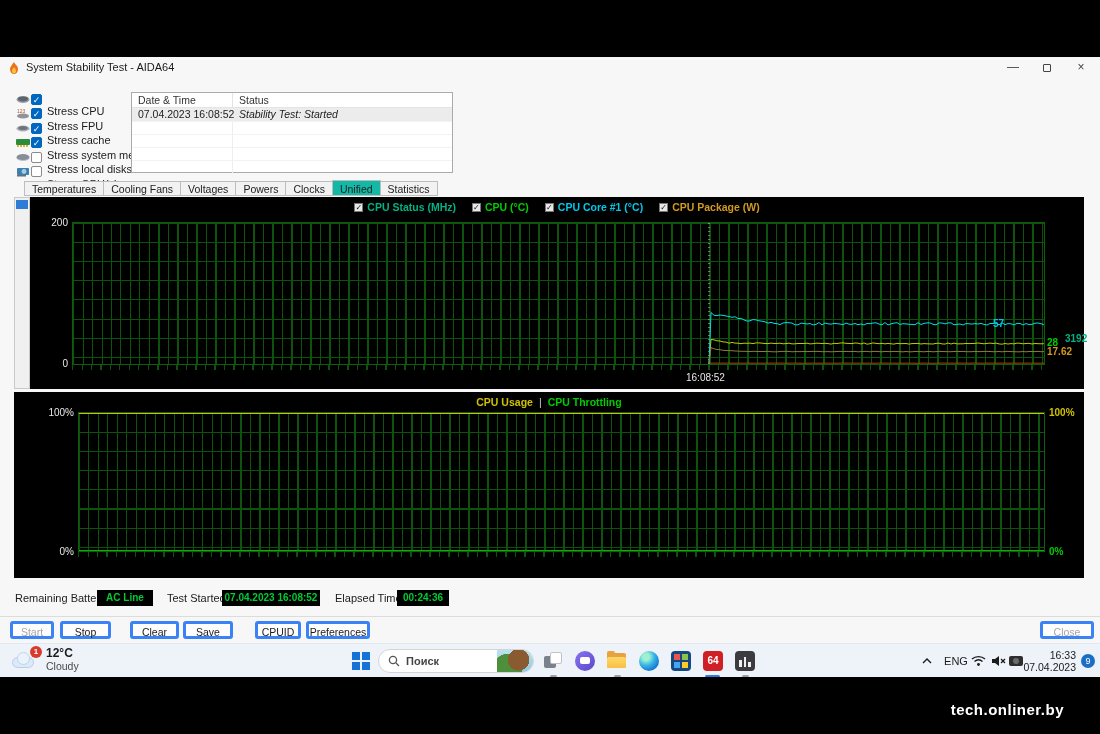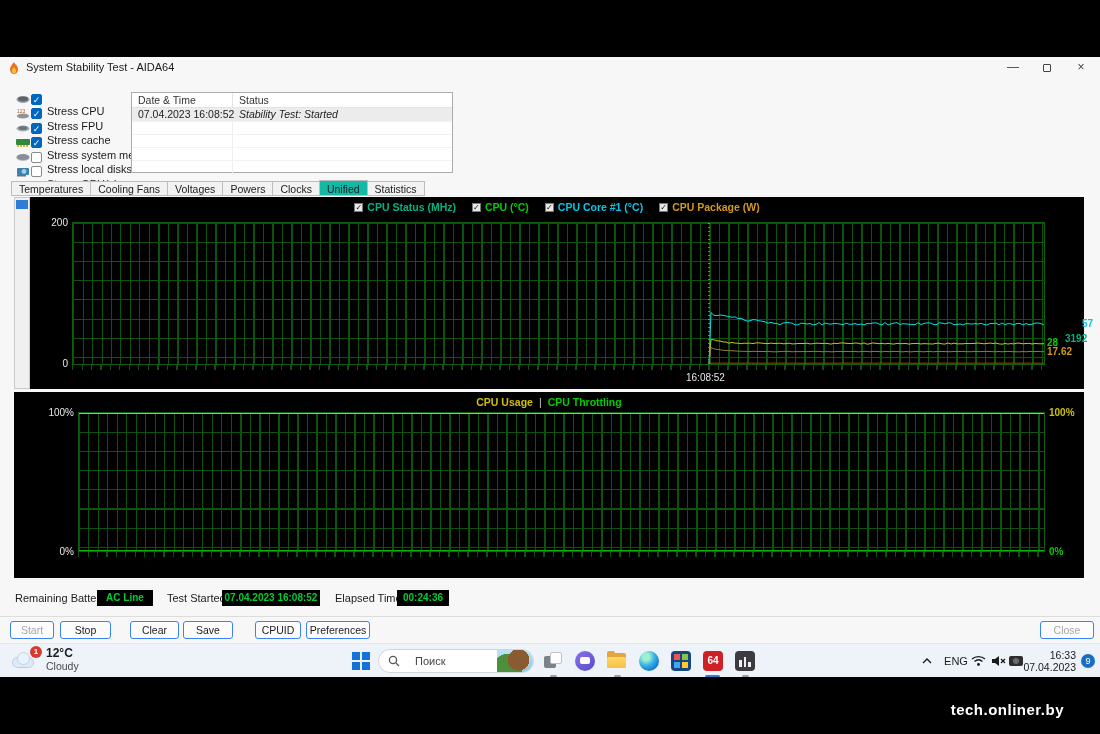--- a/index.html
+++ b/index.html
@@ -34,21 +34,21 @@
   .lt-head { display:flex; height:15px; border-bottom:1px solid #e4e4e4; }
   .lt-h1 { width:101px; border-right:1px solid #e4e4e4; padding:1px 0 0 6px; font-size:10.5px; color:#333; }
   .lt-h2 { flex:1; padding:1px 0 0 6px; font-size:10.5px; color:#333; }
   .lt-row { display:flex; height:13px; }
   .lt-row.sel { background:#ececec; }
   .lt-c1 { width:101px; border-right:1px solid #eee; padding:0 0 0 6px; font-size:10.5px; color:#222; white-space:nowrap; }
   .lt-c2 { flex:1; padding:0 0 0 6px; font-size:10.5px; color:#222; white-space:nowrap;font-style:italic; }
   .lt-row.empty { border-top:1px solid #f2f2f2; }
 
   
-  .tabbar { position:absolute; left:11px; top:124px; display:flex; height:28px; }
+  .tabbar { position:absolute; left:24px; top:124px; display:flex; height:28px; }
   .tab { border:1px solid #bdbdbd; background:#f2f2f2; font-size:10.5px; color:#222;
          padding:1px 7px 0; margin-right:-1px; height:15px; }
   .tab.active { background:#14b8a6; height:16px; margin-top:-1px; padding-top:2px; position:relative; z-index:2; }
 
   
   .top-panel { position:absolute; left:14px; top:140px; width:1070px; height:192px; }
   .vscroll { position:absolute; left:0; top:0; width:16px; height:192px; background:#f0f0f0; border:1px solid #c9c9c9; }
   .vthumb { position:absolute; left:1px; top:2px; width:12px; height:9px; background:#2f7cd6; }
   .black-area { position:absolute; left:16px; top:0; width:1054px; height:192px; background:#000; }
 
@@ -84,21 +84,21 @@
 
   
   .status-bar { position:absolute; left:0; top:533px; width:1100px; height:18px; }
   .sb-label { position:absolute; font-size:11px; color:#1b1b1b; top:2px; }
   .sb-box { position:absolute; top:0; height:16px; background:#000; color:#00cc33; font-size:10px;
             font-weight:bold; text-align:center; line-height:16px; }
 
   .hsep { position:absolute; left:0; top:559px; width:1100px; height:1px; background:#dcdcdc; }
 
   
-  .btn { position:absolute; top:564px; height:18px; background:#fdfdfd; border:1px solid #3b82f6;
+  .btn { position:absolute; top:564px; height:18px; background:#fdfdfd; border:3px solid #3b82f6;
          border-radius:3px; font-size:10.5px; color:#1b1b1b; text-align:center; line-height:16px; }
   .btn.disabled { color:#a6a6a6; }
   .b-start{left:10px;width:44px;} .b-stop{left:60px;width:51px;} .b-clear{left:130px;width:49px;}
   .b-save{left:183px;width:50px;} .b-cpuid{left:255px;width:46px;} .b-pref{left:306px;width:64px;}
   .b-close{left:1040px;width:54px;}
 
   
   .taskbar { position:absolute; left:0; top:643px; width:1100px; height:34px; background:#eef3f9; border-top:1px solid #e3e8ee; }
   .weather { position:absolute; left:10px; top:3px; display:flex; align-items:center; gap:6px; }
   .cloud { position:relative; width:30px; height:22px; }
@@ -107,21 +107,21 @@
   .w-badge { position:absolute; right:-2px; top:-3px; width:12px; height:12px; border-radius:50%; background:#d83b2e;
              color:#fff; font-size:8px; line-height:12px; text-align:center; font-weight:bold; }
   .w-temp { font-size:12px; color:#1b1b1b; font-weight:bold; line-height:13px; }
   .w-cond { font-size:10.5px; color:#4a4a4a; line-height:12px; }
 
   .tb-icon { position:absolute; top:7px; width:20px; height:20px; }
   .start-logo { display:grid; grid-template-columns:8px 8px; grid-template-rows:8px 8px; gap:2px; padding:1px; }
   .start-logo div { background:#1572d6; }
   .search-pill { position:absolute; left:378px; top:5px; width:156px; height:24px; background:#fff;
                  border:1px solid #d4d4d4; border-radius:12px; display:flex; align-items:center; overflow:hidden; }
-  .search-txt { font-size:11px; color:#454545; margin-left:15px; flex:1; }
+  .search-txt { font-size:11px; color:#454545; margin-left:6px; flex:1;font-weight:bold; }
   .search-img { width:36px; height:24px; background:
       radial-gradient(circle at 60% 45%, #8a5a30 0 42%, transparent 43%),
       radial-gradient(circle at 30% 80%, #4d8f3a 0 45%, transparent 46%),
       linear-gradient(#bfe3ef,#8fc9e0); }
 
   .ind { position:absolute; top:31px; height:3px; border-radius:2px; }
   .ind.small { width:7px; background:#9aa0a6; }
   .ind.active { width:15px; background:#2f7cd6; }
 
   .tv-back { position:absolute; left:1px; top:5px; width:12px; height:12px; background:#79818c; border-radius:2px; }
@@ -318,21 +318,21 @@
               <polyline points="636.0,140.7 638.0,140.2 641.0,140.1 644.0,140.1 647.0,140.2 650.0,140.1 653.0,140.1 656.0,140.1 659.0,140.2 662.0,140.2 665.0,140.1 668.0,140.2 671.0,140.2 674.0,140.1 677.0,140.1 680.0,140.2 683.0,140.2 686.0,140.1 689.0,140.2 692.0,140.2 695.0,140.2 698.0,140.1 701.0,140.1 704.0,140.1 707.0,140.1 710.0,140.1 713.0,140.2 716.0,140.2 719.0,140.1 722.0,140.1 725.0,140.2 728.0,140.2 731.0,140.3 734.0,140.2 737.0,140.2 740.0,140.1 743.0,140.2 746.0,140.2 749.0,140.2 752.0,140.2 755.0,140.1 758.0,140.2 761.0,140.2 764.0,140.2 767.0,140.1 770.0,140.1 773.0,140.1 776.0,140.1 779.0,140.1 782.0,140.2 785.0,140.1 788.0,140.2 791.0,140.2 794.0,140.1 797.0,140.2 800.0,140.2 803.0,140.2 806.0,140.1 809.0,140.1 812.0,140.1 815.0,140.2 818.0,140.2 821.0,140.1 824.0,140.2 827.0,140.2 830.0,140.2 833.0,140.1 836.0,140.2 839.0,140.2 842.0,140.2 845.0,140.3 848.0,140.2 851.0,140.1 854.0,140.2 857.0,140.2 860.0,140.3 863.0,140.2 866.0,140.1 869.0,140.1 872.0,140.1 875.0,140.2 878.0,140.1 881.0,140.2 884.0,140.1 887.0,140.1 890.0,140.2 893.0,140.1 896.0,140.2 899.0,140.1 902.0,140.1 905.0,140.1 908.0,140.2 911.0,140.2 914.0,140.1 917.0,140.1 920.0,140.1 923.0,140.2 926.0,140.1 929.0,140.1 932.0,140.1 935.0,140.2 938.0,140.1 941.0,140.1 944.0,140.2 947.0,140.1 950.0,140.2 953.0,140.1 956.0,140.1 959.0,140.2 962.0,140.1 965.0,140.2 968.0,140.2 971.0,140.1" fill="none" stroke="#a04800" stroke-width="1"></polyline>
               <polyline points="636.0,140.7 638.0,116.5 641.0,116.8 644.0,117.8 647.0,118.0 650.0,118.9 653.0,119.1 656.0,120.2 659.0,119.4 662.0,120.1 665.0,120.2 668.0,120.7 671.0,120.2 674.0,120.3 677.0,120.1 680.0,120.6 683.0,119.9 686.0,119.9 689.0,120.2 692.0,120.5 695.0,120.6 698.0,120.1 701.0,120.5 704.0,120.4 707.0,120.2 710.0,120.8 713.0,120.6 716.0,120.2 719.0,120.9 722.0,120.8 725.0,120.5 728.0,120.5 731.0,120.5 734.0,120.2 737.0,120.9 740.0,120.7 743.0,120.2 746.0,120.3 749.0,120.5 752.0,120.3 755.0,120.6 758.0,121.1 761.0,120.3 764.0,120.6 767.0,120.0 770.0,119.9 773.0,120.3 776.0,120.5 779.0,120.6 782.0,120.0 785.0,120.2 788.0,121.0 791.0,119.9 794.0,121.2 797.0,120.7 800.0,119.9 803.0,120.4 806.0,120.7 809.0,120.3 812.0,120.9 815.0,120.4 818.0,120.8 821.0,121.1 824.0,120.3 827.0,120.7 830.0,120.6 833.0,120.5 836.0,121.1 839.0,120.6 842.0,120.5 845.0,120.4 848.0,121.0 851.0,120.6 854.0,120.8 857.0,120.9 860.0,121.0 863.0,120.4 866.0,120.2 869.0,120.9 872.0,121.1 875.0,120.0 878.0,121.0 881.0,120.1 884.0,120.9 887.0,120.8 890.0,120.8 893.0,120.4 896.0,120.6 899.0,120.5 902.0,120.4 905.0,120.0 908.0,120.4 911.0,120.8 914.0,120.4 917.0,120.1 920.0,120.5 923.0,120.1 926.0,120.9 929.0,121.2 932.0,120.5 935.0,121.0 938.0,120.6 941.0,120.9 944.0,120.1 947.0,120.3 950.0,120.8 953.0,120.5 956.0,120.3 959.0,121.0 962.0,120.5 965.0,120.7 968.0,120.8 971.0,120.7" fill="none" stroke="#bfcc00" stroke-width="1"></polyline>
               <polyline points="636.0,140.7 638.0,89.5 641.0,92.3 644.0,92.6 647.0,92.0 650.0,92.4 653.0,93.0 656.0,93.5 659.0,94.3 662.0,93.8 665.0,95.5 668.0,95.4 671.0,96.9 674.0,98.1 677.0,97.8 680.0,96.6 683.0,96.9 686.0,97.8 689.0,98.2 692.0,98.8 695.0,100.2 698.0,99.3 701.0,100.4 704.0,100.6 707.0,101.6 710.0,100.0 713.0,99.6 716.0,99.7 719.0,100.1 722.0,101.9 725.0,101.8 728.0,100.1 731.0,100.5 734.0,101.0 737.0,100.5 740.0,101.9 743.0,101.4 746.0,99.6 749.0,101.9 752.0,100.0 755.0,100.8 758.0,101.2 761.0,100.4 764.0,100.7 767.0,101.0 770.0,101.7 773.0,100.1 776.0,101.2 779.0,101.3 782.0,100.5 785.0,101.7 788.0,101.0 791.0,101.9 794.0,100.5 797.0,100.7 800.0,100.0 803.0,99.8 806.0,101.0 809.0,101.8 812.0,99.6 815.0,101.9 818.0,100.9 821.0,100.1 824.0,99.7 827.0,101.5 830.0,100.7 833.0,100.9 836.0,101.3 839.0,101.4 842.0,101.7 845.0,99.7 848.0,101.5 851.0,100.4 854.0,99.9 857.0,99.9 860.0,101.3 863.0,101.8 866.0,99.9 869.0,100.0 872.0,100.9 875.0,99.9 878.0,99.9 881.0,101.8 884.0,101.3 887.0,101.0 890.0,102.0 893.0,100.5 896.0,100.8 899.0,101.1 902.0,100.6 905.0,101.0 908.0,100.4 911.0,101.4 914.0,102.0 917.0,100.5 920.0,100.5 923.0,100.1 926.0,101.9 929.0,99.9 932.0,101.6 935.0,100.6 938.0,100.8 941.0,101.9 944.0,100.4 947.0,100.5 950.0,101.9 953.0,100.6 956.0,101.5 959.0,101.3 962.0,100.2 965.0,100.0 968.0,100.7 971.0,101.9" fill="none" stroke="#00e0e0" stroke-width="1"></polyline>
               <polyline points="636.0,140.7 638.0,124.6 641.0,125.8 644.0,126.5 647.0,126.7 650.0,127.3 653.0,127.5 656.0,127.6 659.0,127.7 662.0,128.0 665.0,128.1 668.0,128.3 671.0,128.3 674.0,128.4 677.0,128.6 680.0,128.3 683.0,128.4 686.0,128.5 689.0,128.5 692.0,128.5 695.0,128.4 698.0,128.7 701.0,128.8 704.0,128.8 707.0,128.5 710.0,128.4 713.0,128.4 716.0,128.4 719.0,128.8 722.0,128.6 725.0,128.6 728.0,128.6 731.0,128.5 734.0,128.6 737.0,128.5 740.0,128.4 743.0,128.4 746.0,128.4 749.0,128.7 752.0,128.7 755.0,128.6 758.0,128.8 761.0,128.7 764.0,128.5 767.0,128.4 770.0,128.6 773.0,128.4 776.0,128.6 779.0,128.5 782.0,128.4 785.0,128.8 788.0,128.6 791.0,128.4 794.0,128.4 797.0,128.8 800.0,128.4 803.0,128.4 806.0,128.6 809.0,128.8 812.0,128.4 815.0,128.6 818.0,128.6 821.0,128.4 824.0,128.5 827.0,128.7 830.0,128.8 833.0,128.5 836.0,128.8 839.0,128.8 842.0,128.4 845.0,128.6 848.0,128.6 851.0,128.8 854.0,128.5 857.0,128.5 860.0,128.8 863.0,128.6 866.0,128.4 869.0,128.5 872.0,128.6 875.0,128.7 878.0,128.7 881.0,128.5 884.0,128.4 887.0,128.5 890.0,128.4 893.0,128.7 896.0,128.7 899.0,128.7 902.0,128.4 905.0,128.6 908.0,128.6 911.0,128.4 914.0,128.4 917.0,128.5 920.0,128.7 923.0,128.7 926.0,128.5 929.0,128.8 932.0,128.5 935.0,128.4 938.0,128.6 941.0,128.7 944.0,128.8 947.0,128.8 950.0,128.5 953.0,128.8 956.0,128.5 959.0,128.5 962.0,128.6 965.0,128.4 968.0,128.7 971.0,128.6" fill="none" stroke="#8f7b3c" stroke-width="1"></polyline>
             </svg>
         </div>
         <div class="top-ticks gticks"></div>
         <span class="x-marker-label" id="xMarkerLabel" style="left: 656px;">16:08:52</span>
         <span class="series-val" style="color: rgb(0, 178, 132); top: 135.62px; left: 1035px; text-align: center;">3192</span>
         <span class="series-val" style="color: rgb(0, 204, 0); top: 139.85px; left: 1017px;">28</span>
-        <span class="series-val" style="color: rgb(0, 200, 232); top: 120.815px; left: 1052px;">57</span>
+        <span class="series-val" style="color: rgb(0, 200, 232); top: 120.815px; left: 963px;">57</span>
         <span class="series-val" style="color: rgb(210, 154, 30); top: 149.368px; left: 1017px;">17.62</span>
       </div>
     </div>
 
     <div class="bottom-panel">
       <div class="bc-title">
         <span id="bcT1" style="color: rgb(208, 192, 0);">CPU Usage</span><span class="bc-sep">|</span><span id="bcT2" style="color: rgb(0, 204, 0);">CPU Throttling</span>
       </div>
       <span class="axis-lab bl100">100%</span>
       <span class="axis-lab bl0">0%</span>

